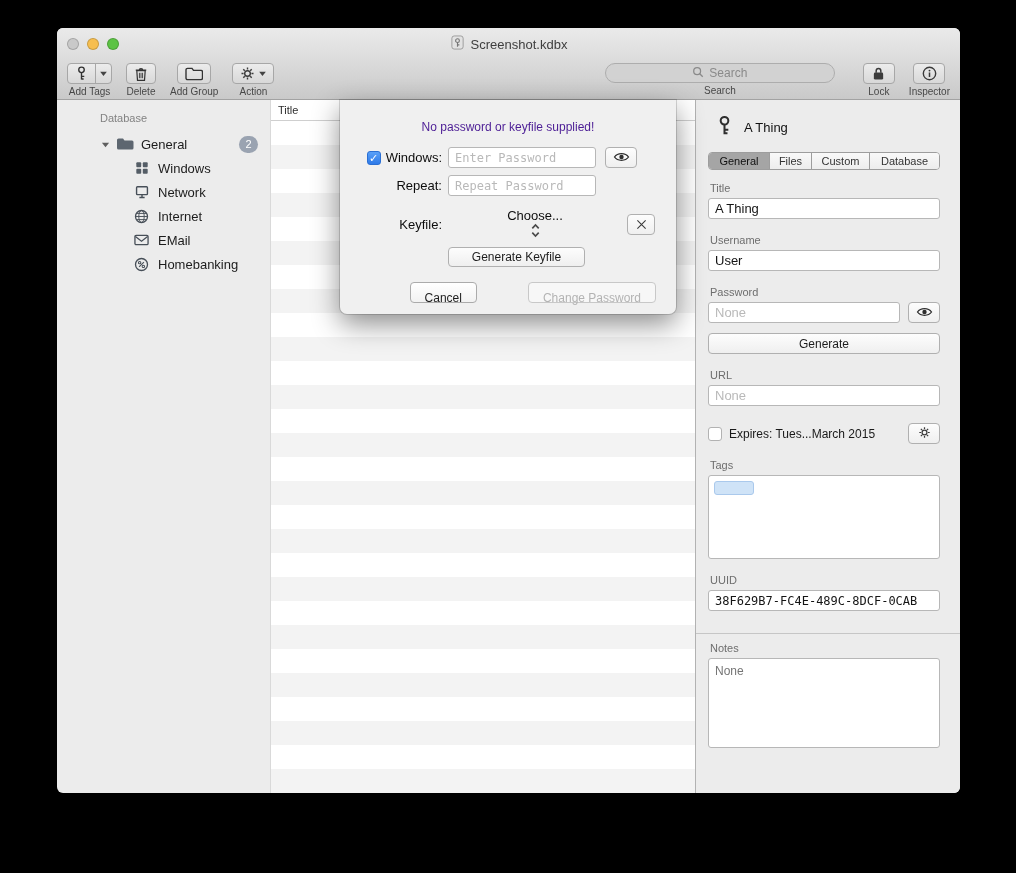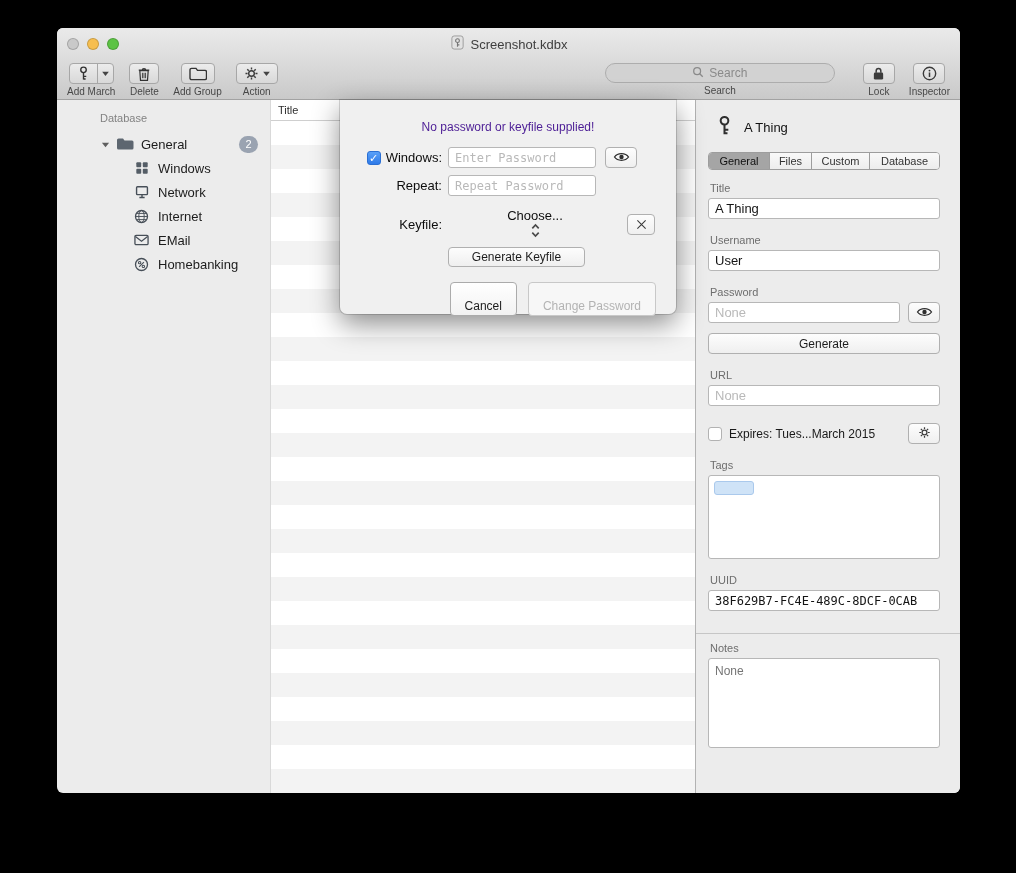--- a/index.html
+++ b/index.html
@@ -110,21 +110,21 @@
   .checkbox-checked { width:14px; height:14px; border-radius:3px; background:linear-gradient(#59a0f8,#2e7ae8);
                       border:1px solid #2a6fd4; color:#fff; font-size:11px; line-height:13px;
                       text-align:center; flex:none; }
   .popup { width:170px; display:flex; align-items:center; justify-content:space-between; padding:0 2px 0 6px;
            font-size:13px; color:#0d0d0d;flex-direction:column; }
   .gen-keyfile { margin-left:108px; width:137px; height:20px; margin-top:6px;
                  background:linear-gradient(#fdfdfd,#efefef); border:1px solid #b0b0b0; border-radius:4px;
                  font-size:12px; color:#1d1d1d; font-family:"Liberation Sans",sans-serif; }
   .sheet-buttons { display:flex; justify-content:flex-end; gap:11px; padding-right:20px; margin-top:15px; }
   .btn { height:21px; border-radius:4px; border:1px solid #ababab; background:linear-gradient(#ffffff,#f2f2f2);
-         font-size:12px; color:#1d1d1d; padding:16px 14px; font-family:"Liberation Sans",sans-serif; }
+         font-size:12px; color:#1d1d1d; padding:8px 14px; font-family:"Liberation Sans",sans-serif;margin-left:40px; }
   .btn.disabled { color:#b3b3b3; border-color:#c8c8c8; background:#f7f7f7; }
 </style>
 </head>
 <body>
 
 <div class="window">
 
   <div class="titlebar">
     <div class="traffic">
       <div class="light close"></div>
@@ -152,21 +152,21 @@
               <circle cx="8" cy="5.5" r="3.4" fill="none" stroke="#333" stroke-width="1.7"></circle>
               <path d="M8 9v8.5M8 13.5h3.4M8 16.8h2.6" stroke="#333" stroke-width="1.7" fill="none"></path>
             </svg>
         </span>
         <span class="seg-arrow">
           <svg width="7" height="5" viewBox="0 0 8 6">
               <path d="M0 1h8L4 6z" fill="#444"></path>
             </svg>
         </span>
       </div>
-      <div class="tb-label">Add March</div>
+      <div class="tb-label">Add Tags</div>
     </div>
 
     <div class="tb-item">
       <div class="tb-btn">
         <span>
           <svg width="14" height="16" viewBox="0 0 16 18">
               <path d="M3.2 5.2h9.6l-.8 11H4z" fill="none" stroke="#333" stroke-width="1.4"></path>
               <path d="M2 4.6h12M6 4.4c0-2.2 4-2.2 4 0" stroke="#333" fill="none" stroke-width="1.4"></path>
               <path d="M6.2 7.6v6.2M8 7.6v6.2M9.8 7.6v6.2" stroke="#333" stroke-width="1"></path>
             </svg>

